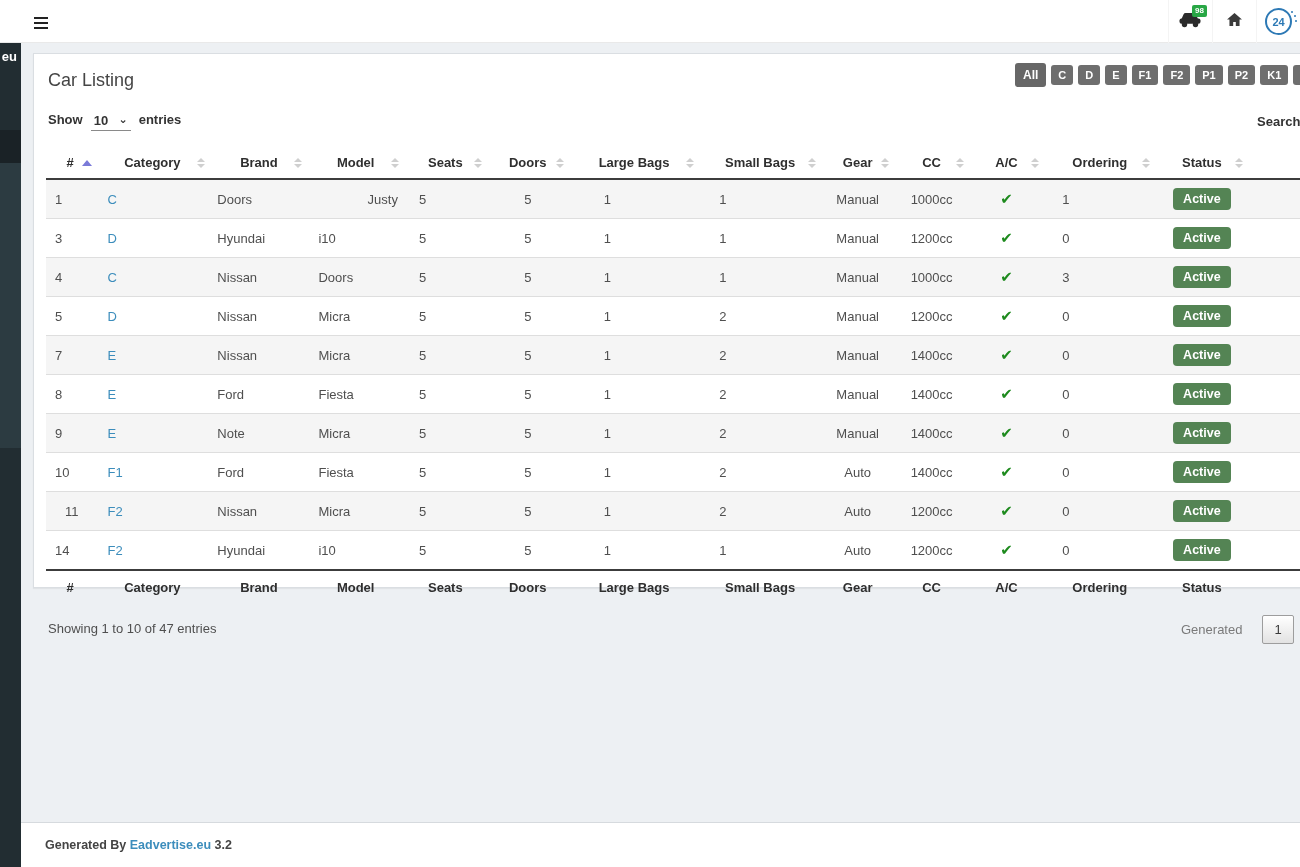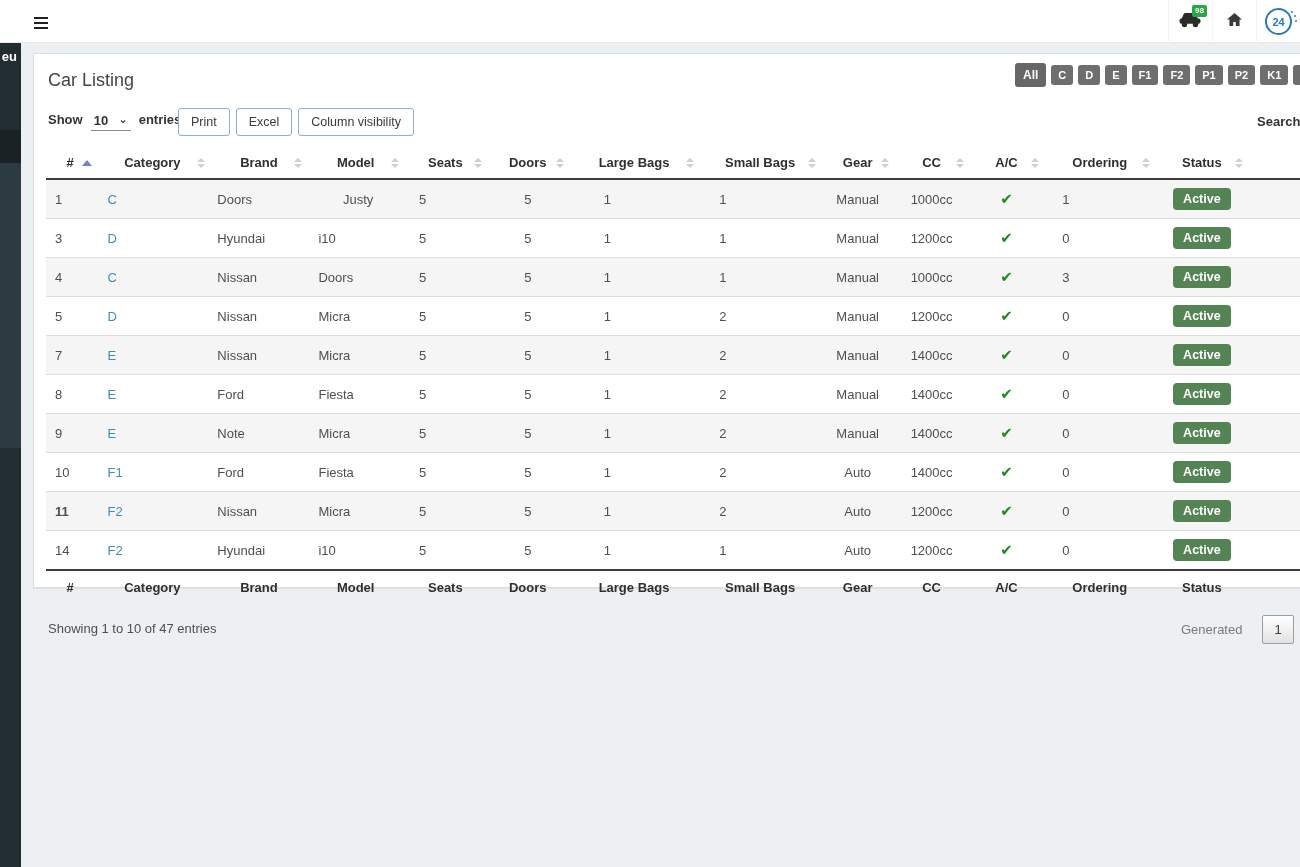--- a/index.html
+++ b/index.html
@@ -129,25 +129,20 @@
 
     <div class="controls">
       <div class="length">
         <span>Show</span>
         <span class="sel">
           <span>10</span>
           <span class="chev">⌄</span>
         </span>
         <span>entries</span>
       </div>
-      <div class="dt-buttons" id="dt-buttons">
-          <button class="dtb">Print</button>
-          <button class="dtb">Excel</button>
-          <button class="dtb">Column visibility</button>
-        </div>
       <span class="search-label">Search:</span>
     </div>
 
     <table class="dt">
       <thead>
           <tr id="thead-row">
             <th style="width: 50px;">#<span class="sort asc">
                 <span class="tri-up"></span>
               </span></th>
             <th style="width: 120px;">Category<span class="sort">
@@ -199,21 +194,21 @@
                 <span class="tri-dn"></span>
               </span></th>
             <th style="width: 60px;"></th>
           </tr>
         </thead>
       <tbody id="tbody">
           <tr class="odd">
             <td style="text-align: left; padding-left: 9px;">1</td>
             <td style="text-align: left; padding-left: 13px;"><a class="cat-link">C</a></td>
             <td style="text-align: left; padding-left: 7px;">Doors</td>
-            <td style="text-align: center; padding-left: 11px;">Justy</td>
+            <td style="text-align: right; padding-left: 11px;">Justy</td>
             <td style="text-align: left; padding-left: 15px;">5</td>
             <td style="text-align: center;">5</td>
             <td style="text-align: left; padding-left: 35px;">1</td>
             <td style="text-align: left; padding-left: 20px;">1</td>
             <td style="text-align: center;">Manual</td>
             <td style="text-align: center;">1000cc</td>
             <td style="text-align: center;"><span class="check">✔</span></td>
             <td style="text-align: left; padding-left: 18px;">1</td>
             <td style="text-align: center;"><span class="badge-active">Active</span></td>
             <td></td>
@@ -324,21 +319,21 @@
             <td style="text-align: left; padding-left: 35px;">1</td>
             <td style="text-align: left; padding-left: 20px;">2</td>
             <td style="text-align: center;">Auto</td>
             <td style="text-align: center;">1400cc</td>
             <td style="text-align: center;"><span class="check">✔</span></td>
             <td style="text-align: left; padding-left: 18px;">0</td>
             <td style="text-align: center;"><span class="badge-active">Active</span></td>
             <td></td>
           </tr>
           <tr class="odd">
-            <td style="text-align: left; padding-left: 9px; font-weight: bold;">11</td>
+            <td style="text-align: center; padding-left: 9px;">11</td>
             <td style="text-align: left; padding-left: 13px;"><a class="cat-link">F2</a></td>
             <td style="text-align: left; padding-left: 7px;">Nissan</td>
             <td style="text-align: left; padding-left: 11px;">Micra</td>
             <td style="text-align: left; padding-left: 15px;">5</td>
             <td style="text-align: center;">5</td>
             <td style="text-align: left; padding-left: 35px;">1</td>
             <td style="text-align: left; padding-left: 20px;">2</td>
             <td style="text-align: center;">Auto</td>
             <td style="text-align: center;">1200cc</td>
             <td style="text-align: center;"><span class="check">✔</span></td>
@@ -386,14 +381,19 @@
     <div class="table-foot">
       <div class="info">Showing 1 to 10 of 47 entries</div>
       <div class="paginate" id="paginate">
           <span class="pg-prev">Generated</span>
           <span class="pg-num current">1</span>
           <span class="pg-num">2</span>
         </div>
     </div>
   </section>
 
+  <footer class="page-footer">
+    <span>Generated By</span>
+    <a>Eadvertise.eu</a>
+    <span>3.2</span>
+  </footer>
 
 </div>
 
 </body></html>

